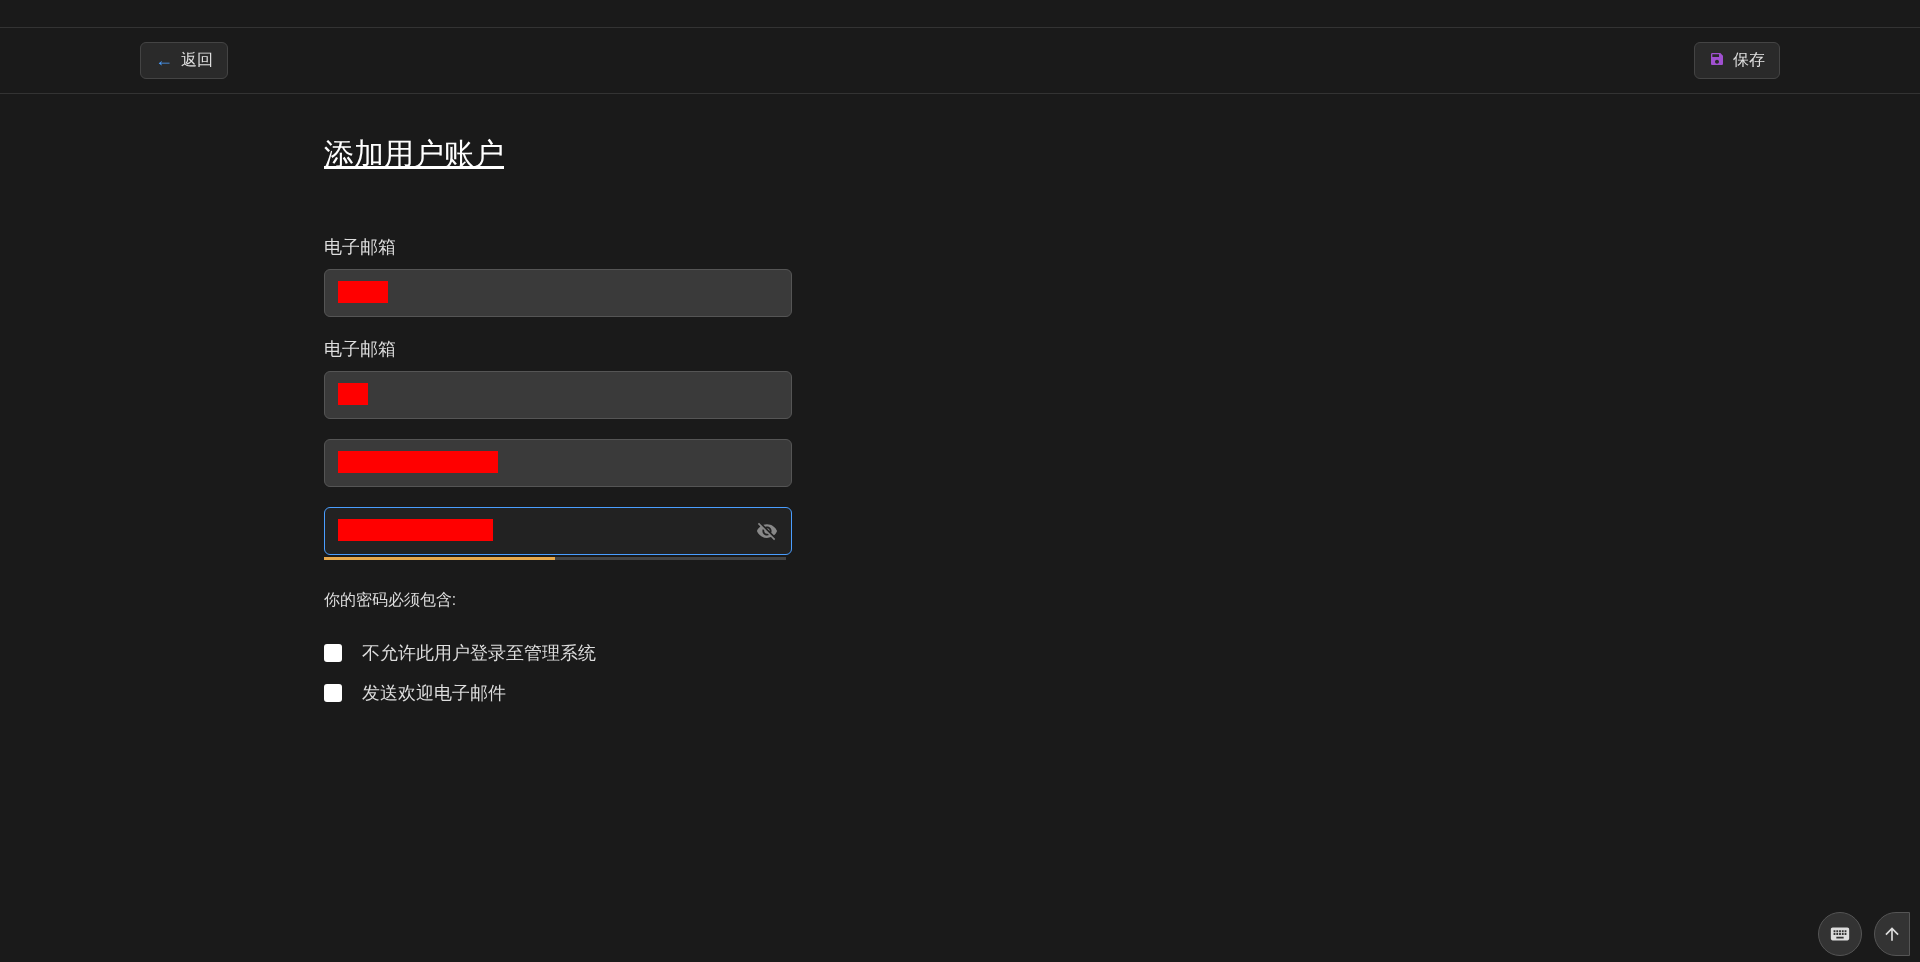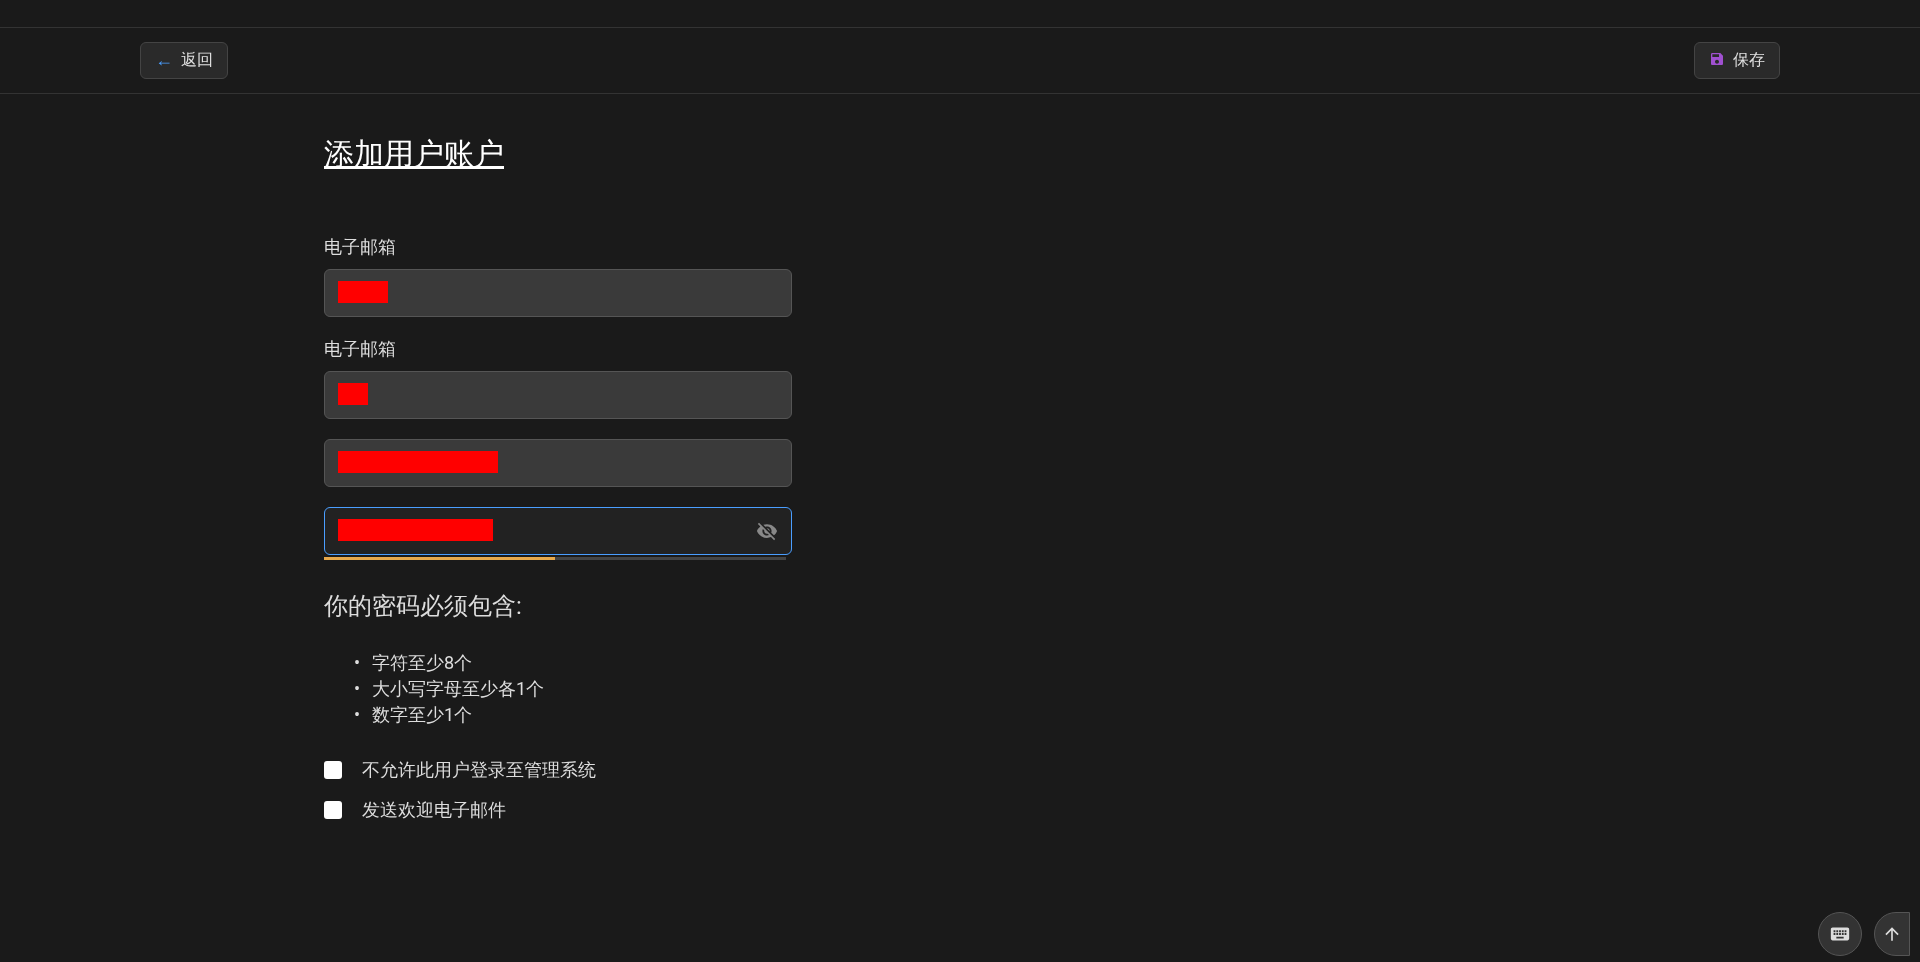--- a/index.html
+++ b/index.html
@@ -146,23 +146,23 @@
       width: 50%;
       background-color: #e8a84a;
     }
     
     .password-requirements {
       margin-top: 30px;
       width: 468px;
     }
     
     .requirements-title {
-      font-size: 24px;
-      color: #ddd;
-      margin-bottom: 28px;
+      font-size: 16px;
+      color: #ddd;
+      margin-bottom: 0;
     }
     
     .requirements-list {
       list-style: none;
       padding-left: 30px;
     }
     
     .requirements-list li {
       position: relative;
       font-size: 18px;
@@ -285,25 +285,20 @@
         </svg>
       </span>
     </div>
     <div class="password-strength-bar">
       <div class="password-strength-fill"></div>
     </div>
   </div>
 
   <div class="password-requirements">
     <div class="requirements-title">你的密码必须包含:</div>
-    <ul class="requirements-list">
-      <li>字符至少8个</li>
-      <li>大小写字母至少各1个</li>
-      <li>数字至少1个</li>
-    </ul>
   </div>
 
   <div class="checkbox-group">
     <div class="checkbox-row">
       <div class="checkbox"></div>
       <span class="checkbox-label">不允许此用户登录至管理系统</span>
     </div>
     <div class="checkbox-row">
       <div class="checkbox"></div>
       <span class="checkbox-label">发送欢迎电子邮件</span>

